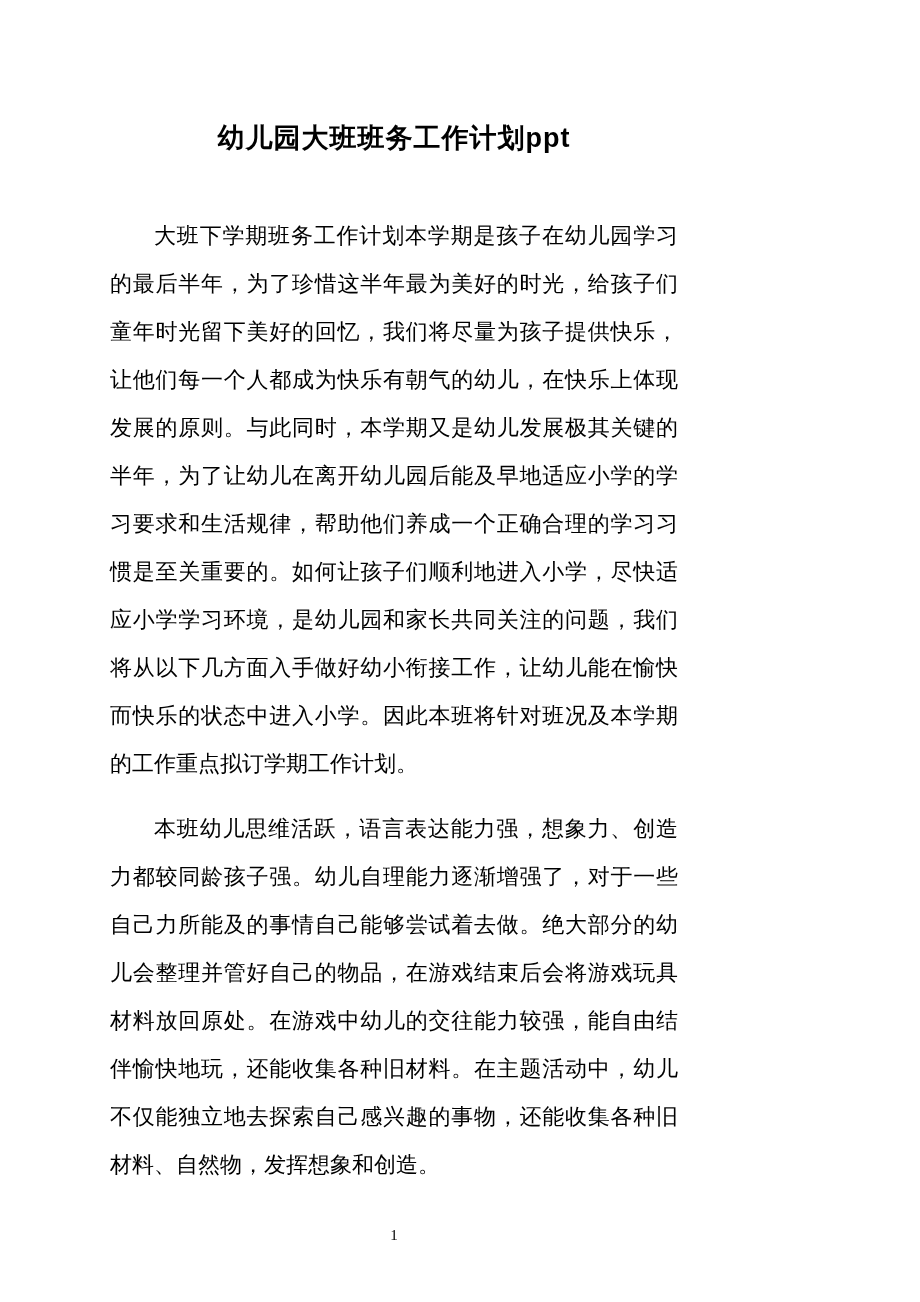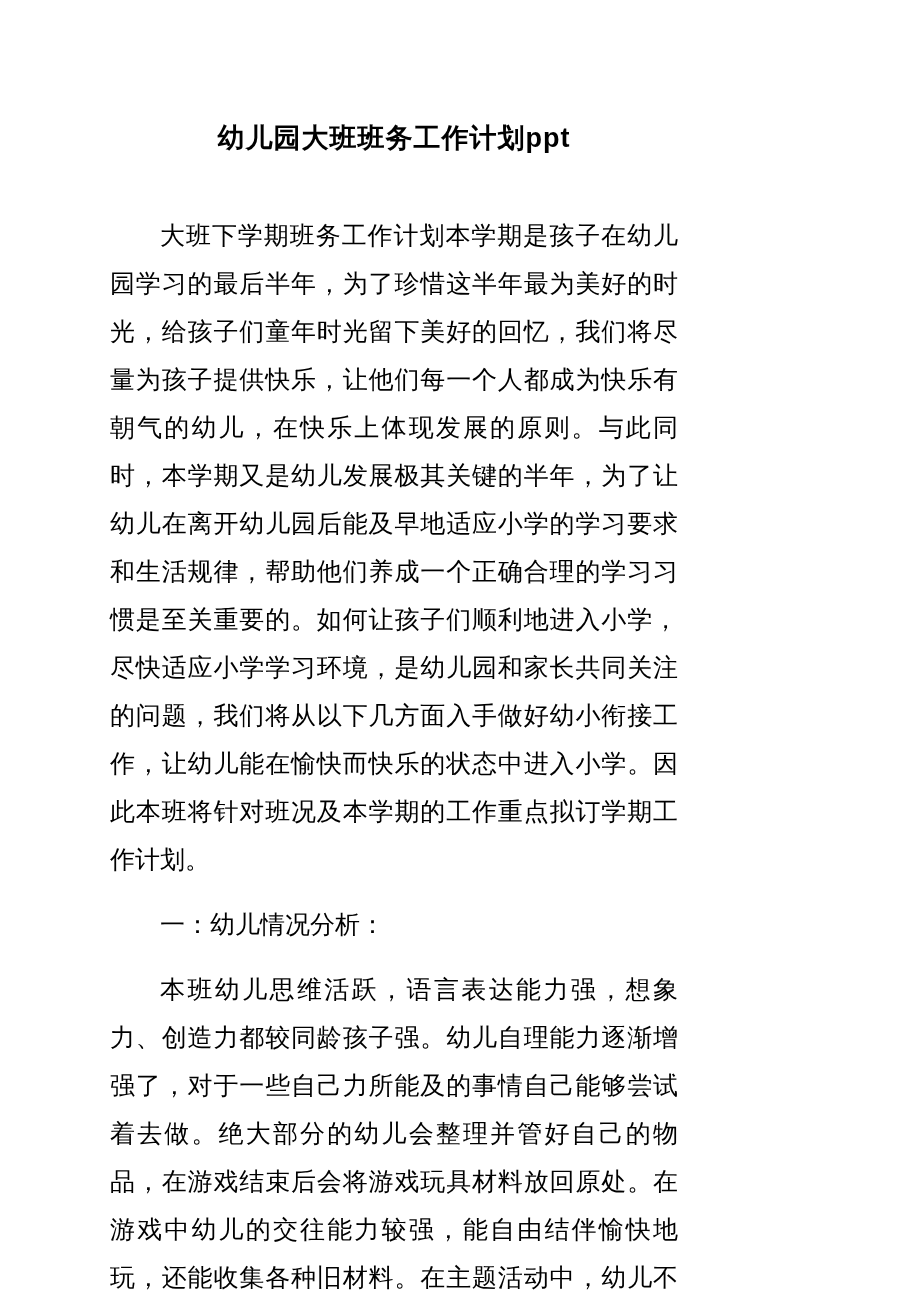--- a/index.html
+++ b/index.html
@@ -26,21 +26,21 @@
     margin: 0 0 56px 0;
     text-align: center;
     font-size: 27px;
     line-height: 36px;
     font-weight: bold;
     font-family: "Liberation Sans", "DejaVu Sans", sans-serif;
     letter-spacing: 1px;
   }
   .doc-body p {
     margin: 0 0 17px 0;
-    font-size: 25px;
+    font-size: 22px;
     line-height: 48px;
     text-align: justify;
     text-indent: 2em;
     word-break: break-all;
   }
   .page-number {
     position: absolute;
     left: 0;
     bottom: 58px;
     width: 100%;
@@ -50,18 +50,17 @@
   }
 </style>
 </head>
 <body>
 
 <div class="page">
   <h1 class="doc-title">幼儿园大班班务工作计划ppt</h1>
 
   <div class="doc-body">
     <p>大班下学期班务工作计划本学期是孩子在幼儿园学习的最后半年，为了珍惜这半年最为美好的时光，给孩子们童年时光留下美好的回忆，我们将尽量为孩子提供快乐，让他们每一个人都成为快乐有朝气的幼儿，在快乐上体现发展的原则。与此同时，本学期又是幼儿发展极其关键的半年，为了让幼儿在离开幼儿园后能及早地适应小学的学习要求和生活规律，帮助他们养成一个正确合理的学习习惯是至关重要的。如何让孩子们顺利地进入小学，尽快适应小学学习环境，是幼儿园和家长共同关注的问题，我们将从以下几方面入手做好幼小衔接工作，让幼儿能在愉快而快乐的状态中进入小学。因此本班将针对班况及本学期的工作重点拟订学期工作计划。</p>
-    <p>一：幼儿情况分析：</p>
     <p>本班幼儿思维活跃，语言表达能力强，想象力、创造力都较同龄孩子强。幼儿自理能力逐渐增强了，对于一些自己力所能及的事情自己能够尝试着去做。绝大部分的幼儿会整理并管好自己的物品，在游戏结束后会将游戏玩具材料放回原处。在游戏中幼儿的交往能力较强，能自由结伴愉快地玩，还能收集各种旧材料。在主题活动中，幼儿不仅能独立地去探索自己感兴趣的事物，还能收集各种旧材料、自然物，发挥想象和创造。</p>
   </div>
 
   <div class="page-number">1</div>
 </div>
 
 </body></html>

